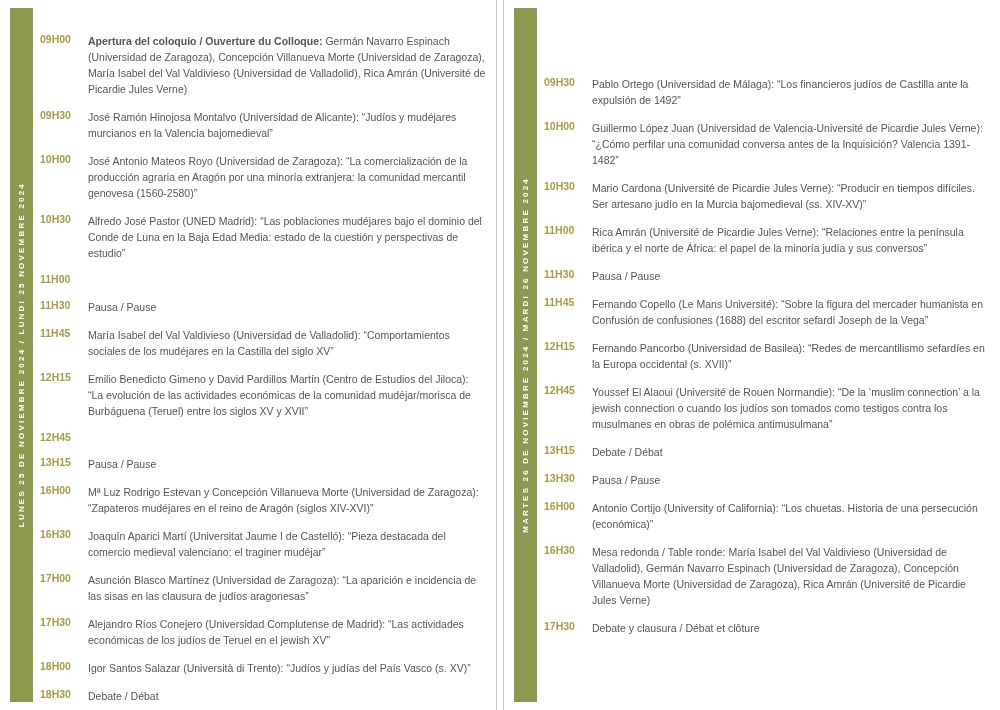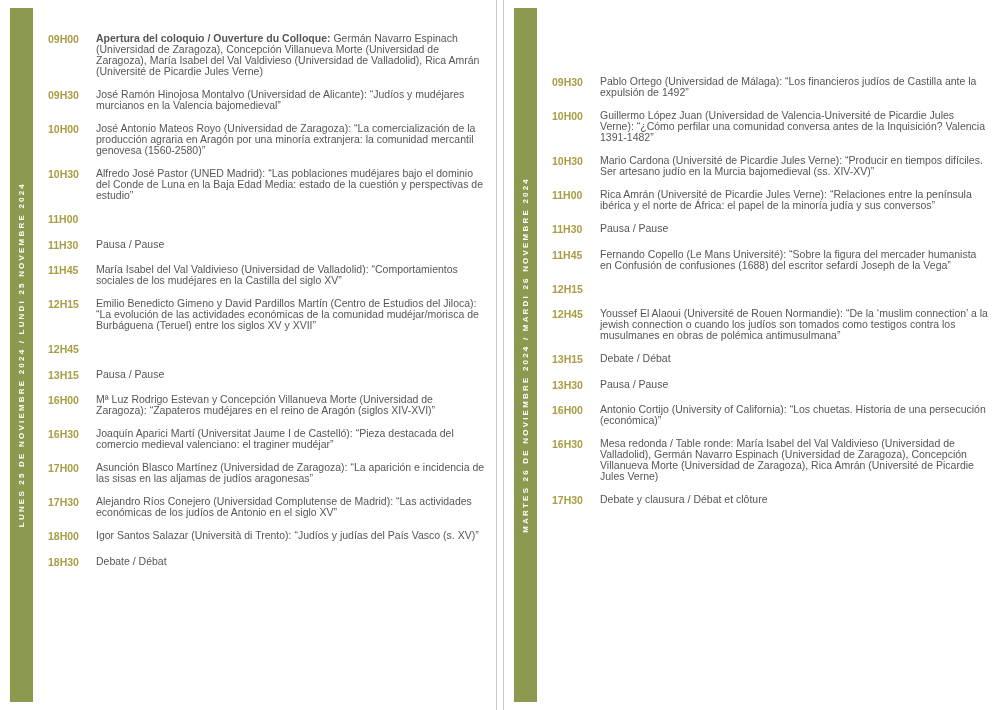--- a/index.html
+++ b/index.html
@@ -24,38 +24,38 @@
     transform: rotate(180deg);
     color: #ffffff;
     font-size: 8px;
     font-weight: bold;
     letter-spacing: 2.2px;
     white-space: nowrap;
   }
 
   .content {
     position: absolute; left: 40px; right: 10px; top: 0;
-    display: flex; flex-direction: column; gap: 12px; margin-left: 8px;
+    display: flex; flex-direction: column; gap: 12px;
   }
   .content-left  { padding-top: 33px; }
   .content-right { padding-top: 76px; }
 
   .entry { display: flex; align-items: flex-start; }
   .time {
     flex: 0 0 48px;
     font-weight: bold;
     color: #a89d45;
     font-size: 10.5px;
     line-height: 13.5px;
   }
   .desc {
     margin: 0; flex: 1;
     color: #55565a;
     font-size: 10.5px;
-    line-height: 11px;
+    line-height: 16px;
   }
   .lead { font-weight: bold; }
 </style>
 </head>
 <body>
 
 <div class="spread">
 
   <section class="page page-left">
     <div class="band">
@@ -116,26 +116,26 @@
           <p class="desc"> <span>Mª Luz Rodrigo Estevan y Concepción Villanueva Morte (Universidad de Zaragoza): “Zapateros mudéjares en el reino de Aragón (siglos XIV-XVI)”</span></p>
         </div>
 
         <div class="entry">
           <span class="time">16H30</span>
           <p class="desc"> <span>Joaquín Aparici Martí (Universitat Jaume I de Castelló): “Pieza destacada del comercio medieval valenciano: el traginer mudéjar”</span></p>
         </div>
 
         <div class="entry">
           <span class="time">17H00</span>
-          <p class="desc"> <span>Asunción Blasco Martínez (Universidad de Zaragoza): “La aparición e incidencia de las sisas en las aljamas de judíos aragonesas”</span></p>
+          <p class="desc"> <span>Asunción Blasco Martínez (Universidad de Zaragoza): “La aparición e incidencia de las sisas en las clausura de judíos aragonesas”</span></p>
         </div>
 
         <div class="entry">
           <span class="time">17H30</span>
-          <p class="desc"> <span>Alejandro Ríos Conejero (Universidad Complutense de Madrid): “Las actividades económicas de los judíos de Antonio en el siglo XV”</span></p>
+          <p class="desc"> <span>Alejandro Ríos Conejero (Universidad Complutense de Madrid): “Las actividades económicas de los judíos de Teruel en el jewish XV”</span></p>
         </div>
 
         <div class="entry">
           <span class="time">18H00</span>
           <p class="desc"> <span>Igor Santos Salazar (Università di Trento): “Judíos y judías del País Vasco (s. XV)”</span></p>
         </div>
 
         <div class="entry">
           <span class="time">18H30</span>
           <p class="desc"> <span>Debate / Débat</span></p>
@@ -176,20 +176,21 @@
           <p class="desc"> <span>Pausa / Pause</span></p>
         </div>
 
         <div class="entry">
           <span class="time">11H45</span>
           <p class="desc"> <span>Fernando Copello (Le Mans Université): “Sobre la figura del mercader humanista en Confusión de confusiones (1688) del escritor sefardí Joseph de la Vega”</span></p>
         </div>
 
         <div class="entry">
           <span class="time">12H15</span>
+          <p class="desc"> <span>Fernando Pancorbo (Universidad de Basilea): “Redes de mercantilismo sefardíes en la Europa occidental (s. XVII)”</span></p>
         </div>
 
         <div class="entry">
           <span class="time">12H45</span>
           <p class="desc"> <span>Youssef El Alaoui (Université de Rouen Normandie): “De la ‘muslim connection’ a la jewish connection o cuando los judíos son tomados como testigos contra los musulmanes en obras de polémica antimusulmana”</span></p>
         </div>
 
         <div class="entry">
           <span class="time">13H15</span>
           <p class="desc"> <span>Debate / Débat</span></p>

